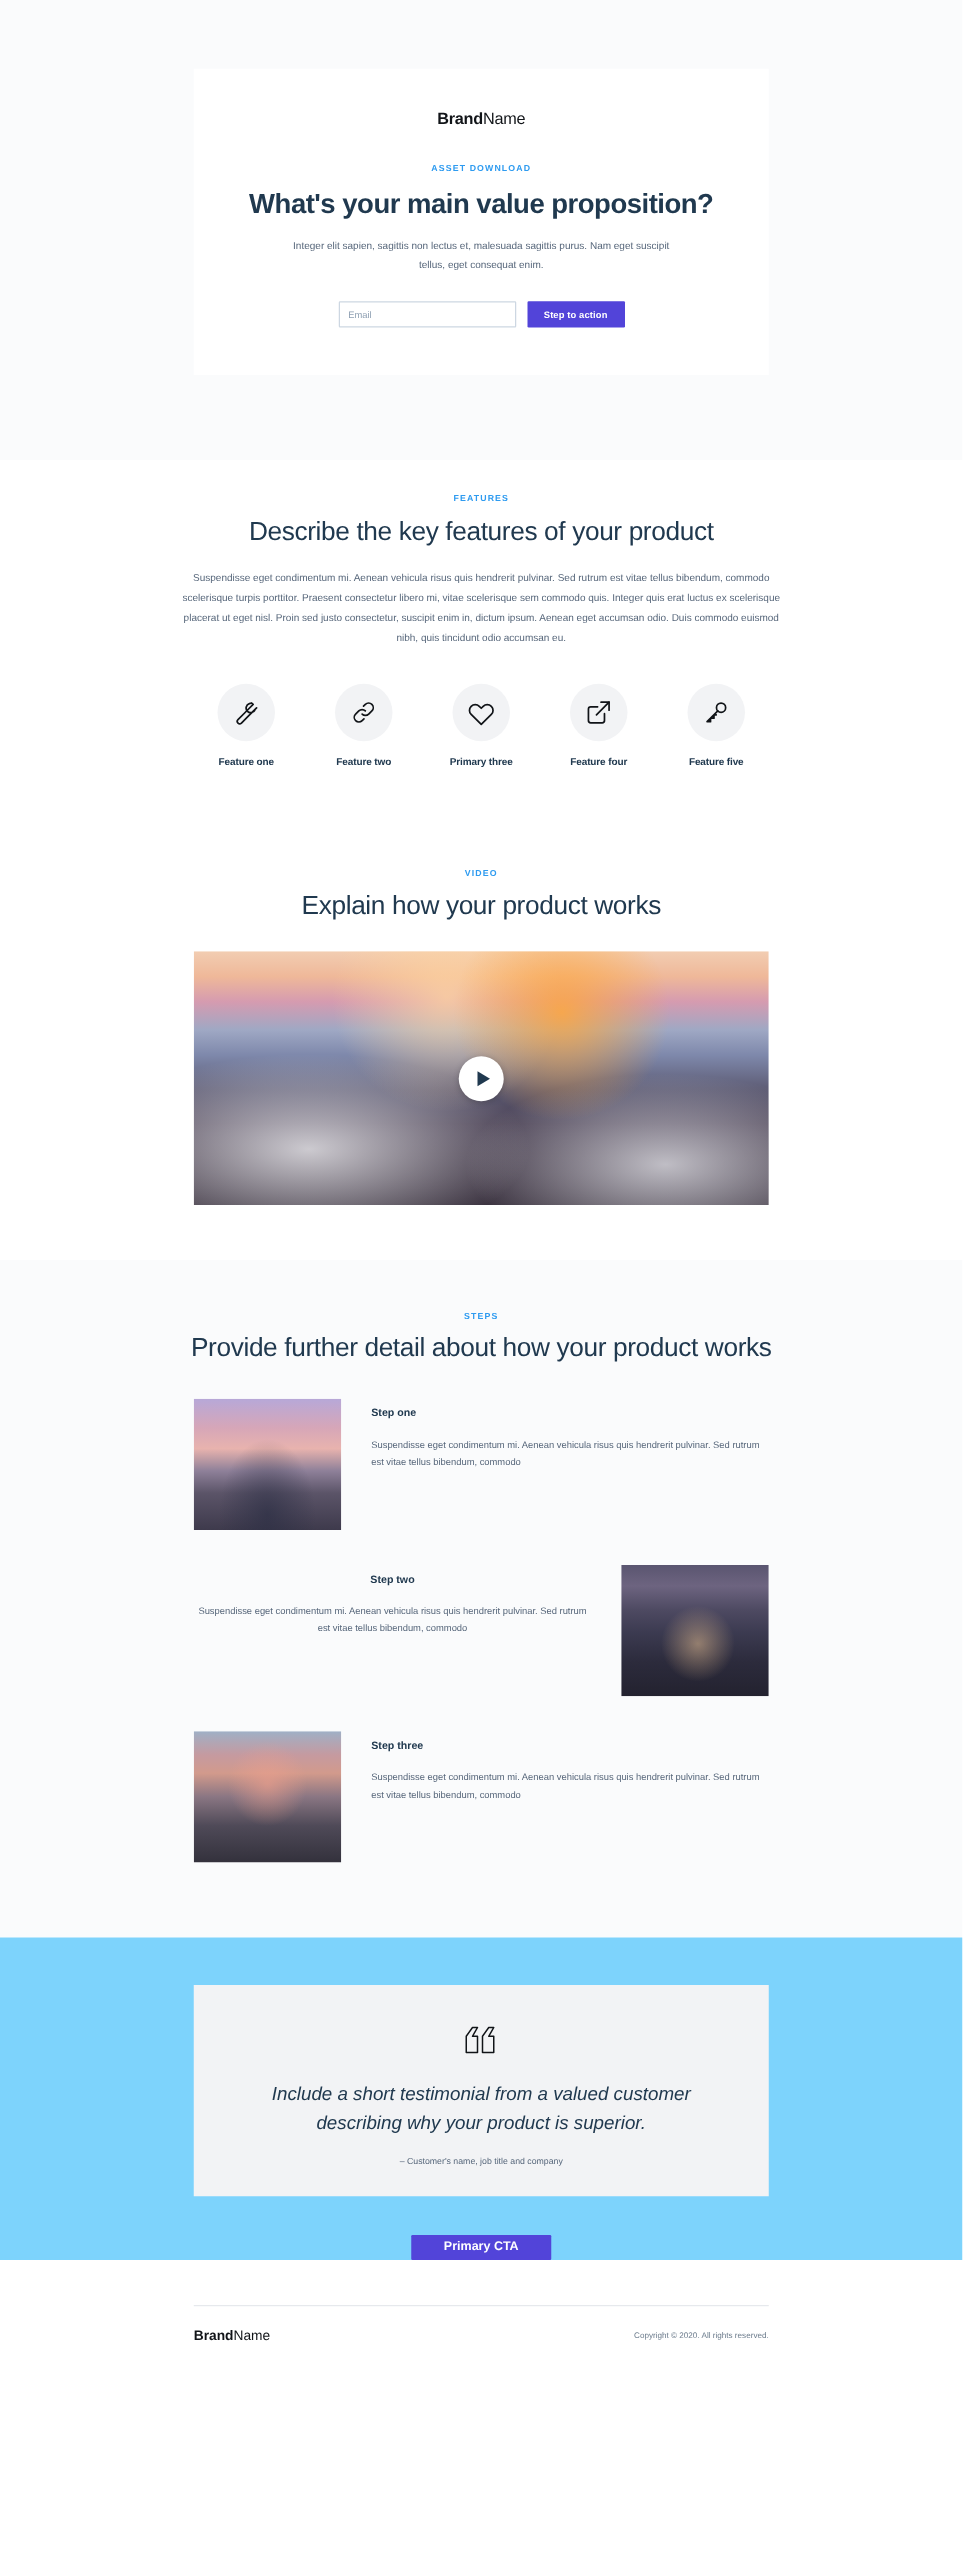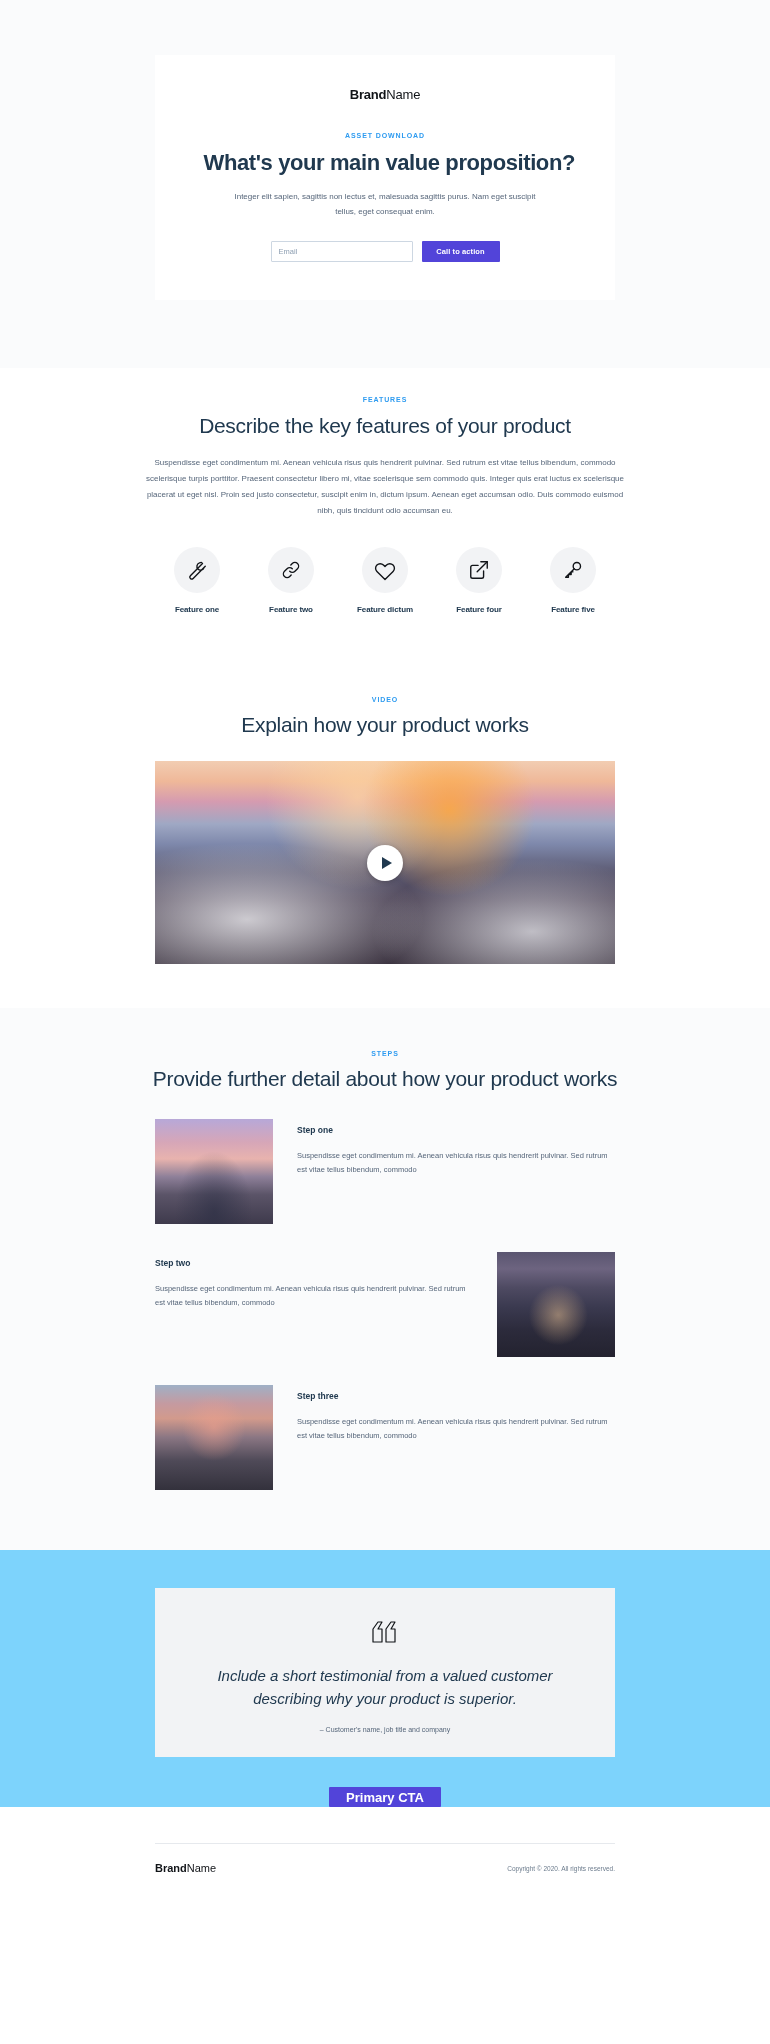--- a/index.html
+++ b/index.html
@@ -55,21 +55,21 @@
   }
   .brand b { font-weight: bold; }
   .brand span { font-weight: normal; }
 
   .hero-eyebrow { margin-top: 30px; }
   .hero-title {
     margin-top: 11px;
     color: #20394f;
     font-size: 22px;
     font-weight: bold;
-    text-align: right;
+    text-align: center;
     letter-spacing: -0.4px;
   }
   .hero-sub {
     margin: 13px auto 0 auto;
     width: 310px;
     color: #56667a;
     font-size: 8px;
     line-height: 15px;
     text-align: center;
   }
@@ -190,21 +190,21 @@
     margin-top: 28px;
   }
   .step.reverse { flex-direction: row-reverse; }
   .step-img {
     width: 118px;
     height: 105px;
     flex: 0 0 118px;
     overflow: hidden;
   }
   .step-text { flex: 1; padding: 6px 0 0 24px; }
-  .step.reverse .step-text { padding: 6px 24px 0 0; text-align: left; }
+  .step.reverse .step-text { padding: 6px 24px 0 0; text-align: center; }
   .step-title {
     font-size: 8.5px;
     font-weight: bold;
     color: #20394f;
   }
   .step-desc {
     margin-top: 14px;
     font-size: 7.5px;
     line-height: 14px;
     color: #56667a;
@@ -237,21 +237,21 @@
   }
   .primary-cta-wrap {
     text-align: center;
     padding: 30px 0 0 0;
   }
   .primary-cta {
     background: #5244d9;
     color: #fff;
     border: none;
     font-family: "Liberation Sans", sans-serif;
-    font-size: 13px;
+    font-size: 10px;
     font-weight: bold;
     width: 112px;
     height: 20px;
     border-radius: 1px;
     cursor: pointer;
   }
 
   
   .footer {
     margin-top: 36px;
@@ -315,21 +315,21 @@
   <section class="hero-band">
     <div class="hero-card">
       <div class="brand">
         <b>Brand</b><span>Name</span>
       </div>
       <div class="eyebrow hero-eyebrow">ASSET DOWNLOAD</div>
       <h1 class="hero-title">What's your main value proposition?</h1>
       <p class="hero-sub">Integer elit sapien, sagittis non lectus et, malesuada sagittis purus. Nam eget suscipit tellus, eget consequat enim.</p>
       <form class="hero-form">
         <input class="email-input" type="text" placeholder="Email" style="">
-        <button class="cta-btn">Call to action</button>
+        <button class="cta-btn">Step to action</button>
       </form>
     </div>
   </section>
 
   <section class="features">
     <div class="eyebrow">FEATURES</div>
     <h2 class="h2">Describe the key features of your product</h2>
     <p class="body-copy features-copy">Suspendisse eget condimentum mi. Aenean vehicula risus quis hendrerit pulvinar. Sed rutrum est vitae tellus bibendum, commodo scelerisque turpis porttitor. Praesent consectetur libero mi, vitae scelerisque sem commodo quis. Integer quis erat luctus ex scelerisque placerat ut eget nisl. Proin sed justo consectetur, suscipit enim in, dictum ipsum. Aenean eget accumsan odio. Duis commodo euismod nibh, quis tincidunt odio accumsan eu.</p>
 
     <div class="feature-row">
@@ -352,21 +352,21 @@
         </div>
         <div class="feature-label">Feature two</div>
       </div>
 
       <div class="feature-item">
         <div class="feature-circle">
           <svg width="22" height="22" viewBox="0 0 24 24" fill="none" stroke="#111418" stroke-width="1.5" stroke-linecap="round" stroke-linejoin="round">
             <path d="M20.8 6.6a5 5 0 0 0-7.1 0L12 8.3l-1.7-1.7a5 5 0 1 0-7.1 7.1L12 22.4l8.8-8.7a5 5 0 0 0 0-7.1z"></path>
           </svg>
         </div>
-        <div class="feature-label">Feature dictum</div>
+        <div class="feature-label">Primary three</div>
       </div>
 
       <div class="feature-item">
         <div class="feature-circle">
           <svg width="22" height="22" viewBox="0 0 24 24" fill="none" stroke="#111418" stroke-width="1.5" stroke-linecap="round" stroke-linejoin="round">
             <path d="M17 13v6a2 2 0 0 1-2 2H5a2 2 0 0 1-2-2V9a2 2 0 0 1 2-2h6"></path>
             <polyline points="14 3 21 3 21 10"></polyline>
             <line x1="10" y1="14" x2="21" y2="3"></line>
           </svg>
         </div>

